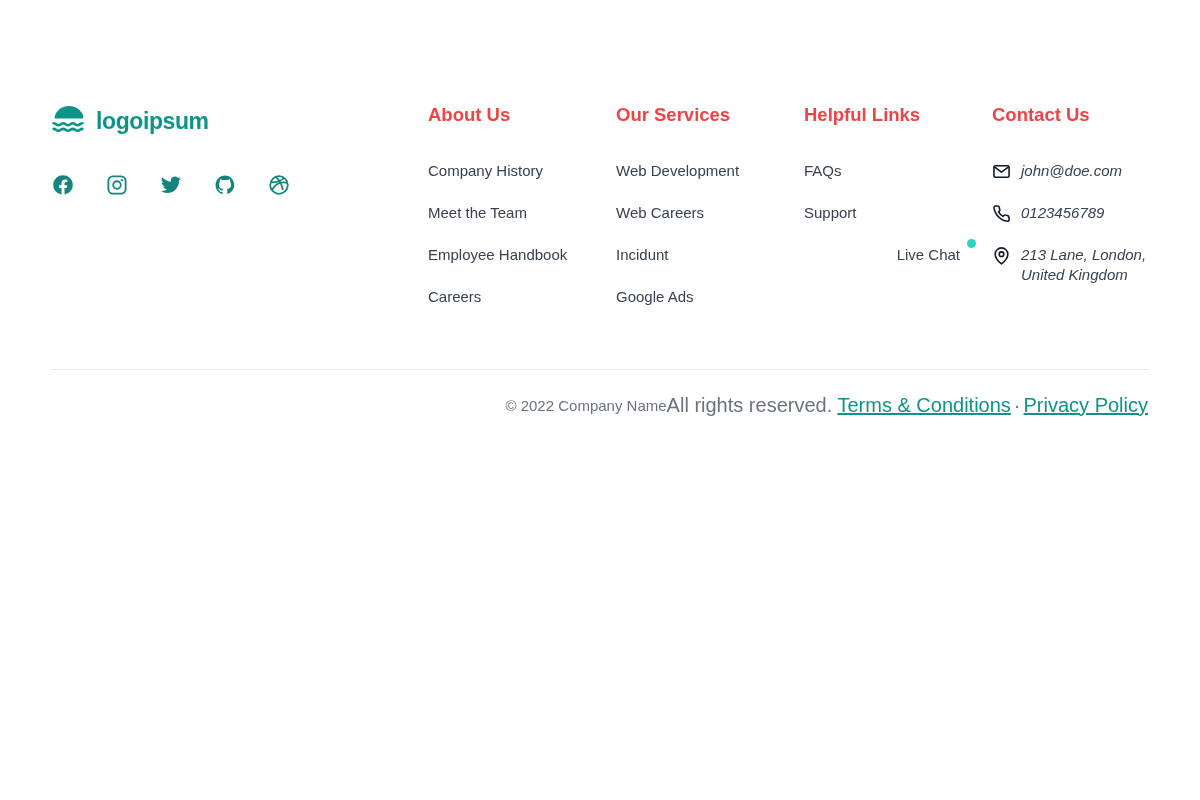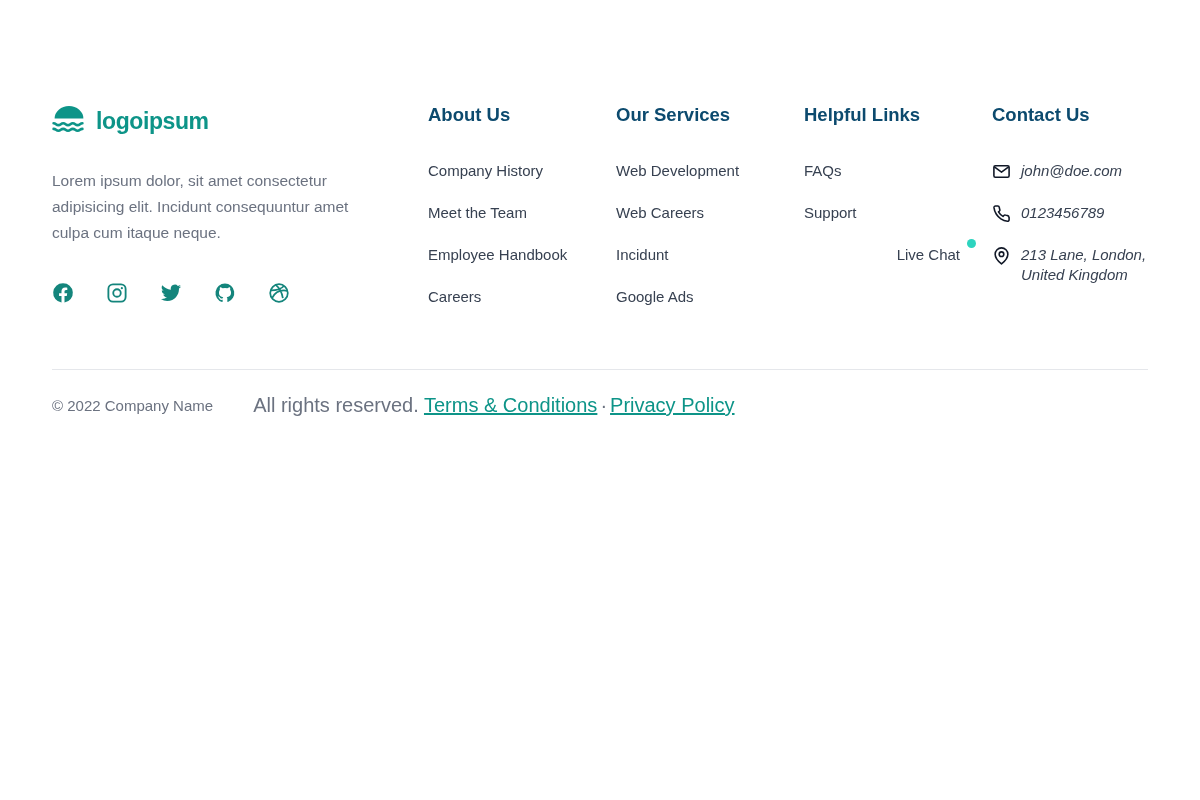--- a/index.html
+++ b/index.html
@@ -34,21 +34,21 @@
   
   .col { flex:0 0 auto; }
   .col-about    { width:188px; }
   .col-services { width:188px; }
   .col-helpful  { width:188px; }
   .col-contact  { width:186px; }
 
   .col-title {
     font-size:18.5px;
     font-weight:600;
-    color:#0c4a6e;
+    color:#ef4444;
     line-height:22px;
     margin-bottom:35px;
   }
   .col-list { list-style:none; }
   .col-list li { margin-bottom:22px; }
   .col-list li:last-child { margin-bottom:0; }
   .col-link {
     font-size:15px;
     color:#374151;
     text-decoration:none;
@@ -82,25 +82,24 @@
     line-height:20px;
     text-decoration:none;
     cursor:pointer;
     font-style:italic;
   }
 
   
   .divider { margin-top:62px; height:1px; background:#e5e7eb; width:1096px; }
   .bottom {
     display:flex;
-    justify-content:flex-start;
+    justify-content:flex-end;
     align-items:center;
     padding-top:24px;
     width:1096px;
-    gap:40px;
   }
   .copyright { font-size:15px; color:#6b7280; }
   .legal { font-size:20px; color:#6b7280; }
   .legal a {
     color:#0d9488;
     text-decoration:underline;
     cursor:pointer;
   }
   .dot-sep { color:#6b7280; padding:0 3px; }
 </style>
@@ -114,21 +113,20 @@
     <div class="brand-col">
       <div class="logo-row">
         <svg class="logo-mark" viewBox="0 0 34 30">
           <path d="M2.6 12.4a14.4 12.4 0 0 1 28.8 0z" fill="#0d9488"></path>
           <path d="M1.6 17.2c2.4 0 2.4 1.9 4.8 1.9s2.4-1.9 4.8-1.9 2.4 1.9 4.8 1.9 2.4-1.9 4.8-1.9 2.4 1.9 4.8 1.9 2.4-1.9 4.8-1.9" fill="none" stroke="#0d9488" stroke-width="2.6" stroke-linecap="round"></path>
           <path d="M1.6 22.9c2.4 0 2.4 1.9 4.8 1.9s2.4-1.9 4.8-1.9 2.4 1.9 4.8 1.9 2.4-1.9 4.8-1.9 2.4 1.9 4.8 1.9 2.4-1.9 4.8-1.9" fill="none" stroke="#0d9488" stroke-width="2.6" stroke-linecap="round"></path>
         </svg>
         <span class="logo-word">logoipsum</span>
       </div>
 
-      <p class="brand-desc">Lorem ipsum dolor, sit amet consectetur adipisicing elit. Incidunt consequuntur amet culpa cum itaque neque.</p>
 
       <div class="socials">
         <svg class="social" viewBox="0 0 24 24" fill="currentColor">
           <path d="M12 1.5A10.5 10.5 0 0 0 10.36 22.4v-7.2H7.7v-2.86h2.66v-2.2c0-2.64 1.57-4.1 3.98-4.1 1.15 0 2.36.21 2.36.21v2.6h-1.33c-1.31 0-1.72.82-1.72 1.65v1.84h2.93l-.47 2.86h-2.46v7.2A10.5 10.5 0 0 0 12 1.5z"></path>
         </svg>
         <svg class="social" viewBox="0 0 24 24" fill="none" stroke="currentColor" stroke-width="2">
           <rect x="2.6" y="2.6" width="18.8" height="18.8" rx="5"></rect>
           <circle cx="12" cy="12" r="4.1"></circle>
           <circle cx="17.3" cy="6.7" r="1.2" fill="currentColor" stroke="none"></circle>
         </svg>

